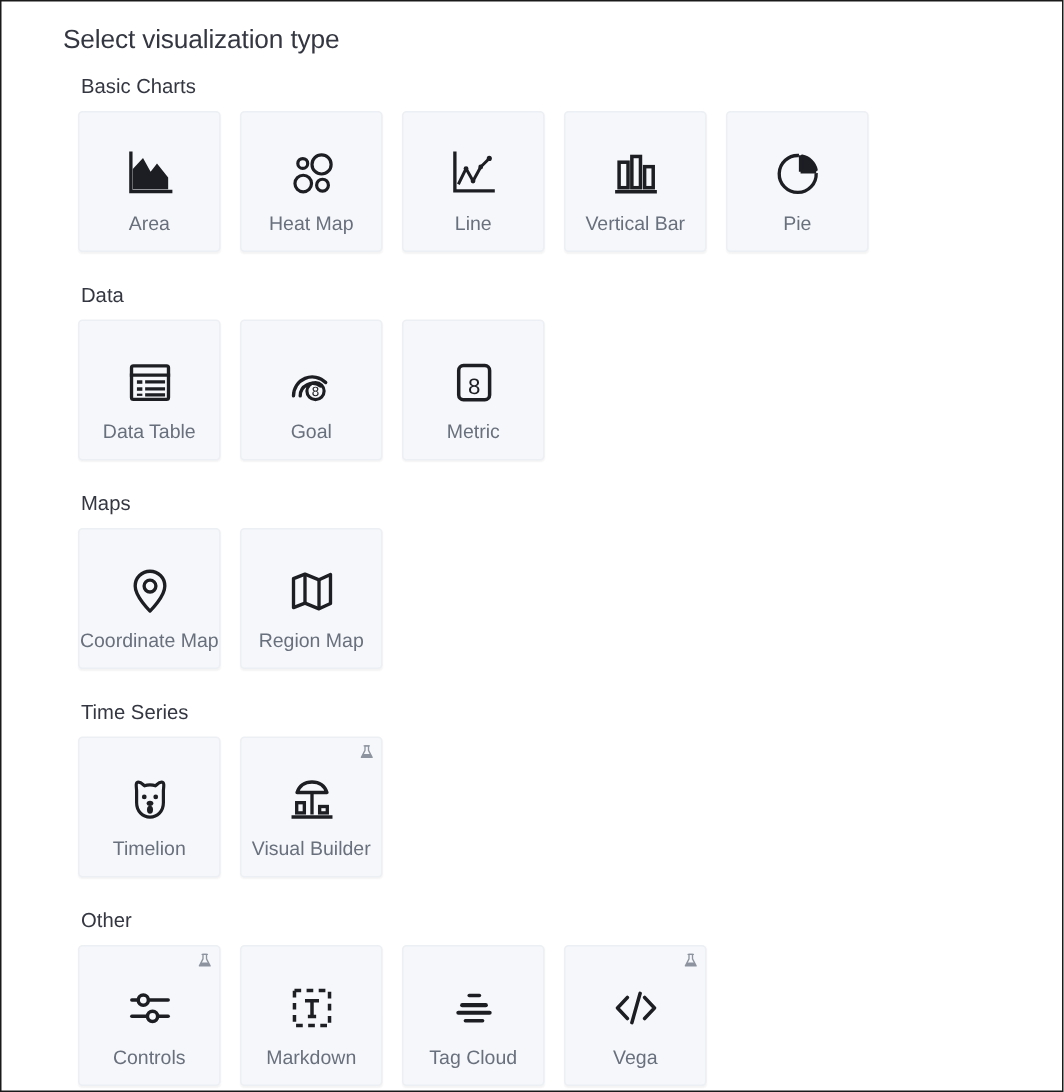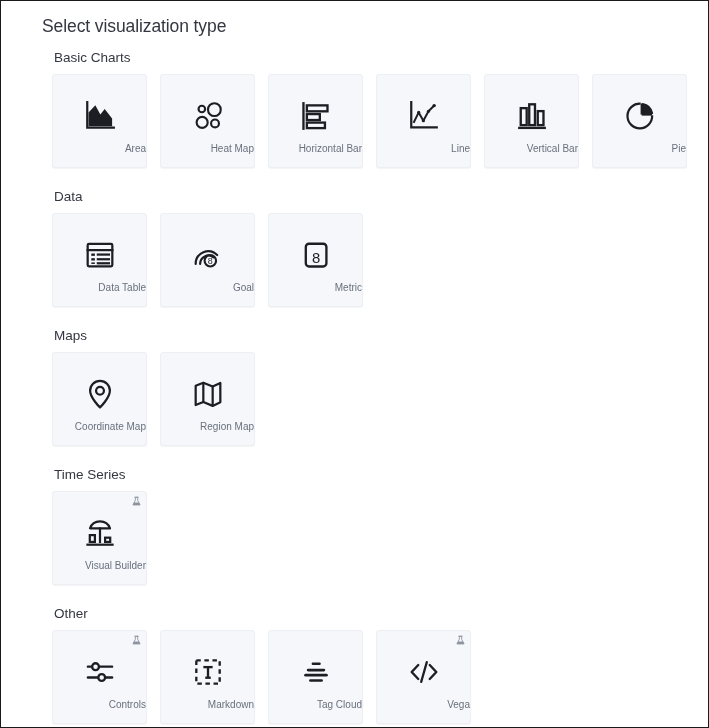--- a/index.html
+++ b/index.html
@@ -131,22 +131,22 @@
     margin-top: 24px;
     color: #1d1e24;
     display: block;
   }
   .card-icon svg { display: block; width: 100%; height: 100%; }
   .card-label {
     position: absolute;
     left: 0;
     right: 0;
     bottom: 12px;
-    text-align: right;
-    font-size: 10px;
+    text-align: center;
+    font-size: 13px;
     color: #69707d;
     line-height: 13px;
     white-space: nowrap;
   }
   .card-badge {
     position: absolute;
     top: 4px;
     right: 4px;
     width: 11px;
     height: 11px;
@@ -179,31 +179,20 @@
             <div class="card">
               <span class="card-icon">
                 <svg viewBox="0 0 32 32" fill="none" stroke="currentColor" stroke-width="2">
                   <circle cx="10.2" cy="9.4" r="3.1"></circle>
                   <circle cx="22" cy="10" r="6"></circle>
                   <circle cx="10.5" cy="22" r="5.2"></circle>
                   <circle cx="22.6" cy="23" r="3.7"></circle>
                 </svg>
               </span>
               <span class="card-label">Heat Map</span>
-            </div>
-            <div class="card">
-              <span class="card-icon">
-                <svg viewBox="0 0 32 32" fill="none" stroke="currentColor" stroke-width="2.2" stroke-linecap="square">
-                  <line x1="4.2" y1="4" x2="4.2" y2="28"></line>
-                  <rect x="7.4" y="6" width="19.4" height="5.6"></rect>
-                  <rect x="7.4" y="14.2" width="12.2" height="5.6"></rect>
-                  <rect x="7.4" y="22.2" width="17" height="5.2"></rect>
-                </svg>
-              </span>
-              <span class="card-label">Horizontal Bar</span>
             </div>
             <div class="card">
               <span class="card-icon">
                 <svg viewBox="0 0 32 32" fill="none" stroke="currentColor" stroke-width="2.1" stroke-linecap="square">
                   <path d="M4 3 V26.6 H28"></path>
                   <polyline points="6.6,21.6 11,12.6 15.4,20.4 20.2,11.6 25.2,6.6" stroke-width="1.9" stroke-linejoin="round"></polyline>
                   <circle cx="11" cy="12.6" r="1.5" fill="currentColor" stroke="none"></circle>
                   <circle cx="15.4" cy="20.4" r="1.5" fill="currentColor" stroke="none"></circle>
                   <circle cx="20.2" cy="11.6" r="1.5" fill="currentColor" stroke="none"></circle>
                   <circle cx="25.6" cy="6.2" r="1.6" fill="currentColor" stroke="none"></circle>
@@ -297,20 +286,32 @@
               </span>
               <span class="card-label">Region Map</span>
             </div>
           </div>
         </div>
         <div class="section">
           <div class="section-title">Time Series</div>
           <div class="card-grid">
             <div class="card">
               <span class="card-icon">
+                <svg viewBox="0 0 32 32" fill="none" stroke="currentColor" stroke-width="2">
+                  <path d="M7.6 11.2 C7.6 7.4 6.6 5.8 8.2 5.2 C9.8 4.6 11.4 6.4 12.6 7.4 C13.6 7 14.8 6.8 16 6.8 C17.2 6.8 18.4 7 19.4 7.4 C20.6 6.4 22.2 4.6 23.8 5.2 C25.4 5.8 24.4 7.4 24.4 11.2 L24.4 18 C24.4 23.4 20.6 27 16 27 C11.4 27 7.6 23.4 7.6 18 Z" stroke-linejoin="round"></path>
+                  <circle cx="12.4" cy="14.4" r="1.5" fill="currentColor" stroke="none"></circle>
+                  <circle cx="19.6" cy="14.4" r="1.5" fill="currentColor" stroke="none"></circle>
+                  <ellipse cx="16" cy="18.4" rx="2.1" ry="1.6" fill="currentColor" stroke="none"></ellipse>
+                  <ellipse cx="16" cy="22.4" rx="1.9" ry="2.5" fill="currentColor" stroke="none"></ellipse>
+                </svg>
+              </span>
+              <span class="card-label">Timelion</span>
+            </div>
+            <div class="card">
+              <span class="card-icon">
                 <svg viewBox="0 0 32 32" fill="none" stroke="currentColor" stroke-width="2.1" stroke-linecap="square">
                   <path d="M6.6 11.6 C8.2 7 11.6 5 16 5 C20.4 5 23.8 7 25.4 11.6 Z" stroke-linejoin="round"></path>
                   <line x1="16" y1="11.8" x2="16" y2="24.4"></line>
                   <rect x="6.4" y="18" width="4.8" height="6.4"></rect>
                   <rect x="20.8" y="20.4" width="4.8" height="4"></rect>
                   <line x1="4.2" y1="27" x2="27.8" y2="27"></line>
                 </svg>
               </span>
               <span class="card-label">Visual Builder</span>
               <span class="card-badge">

